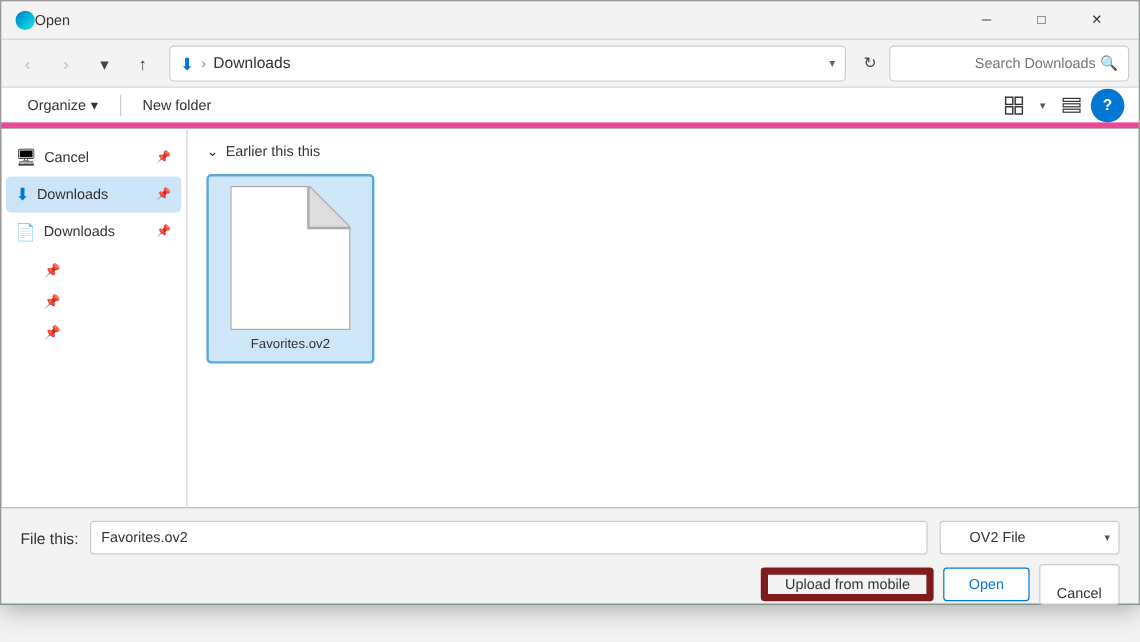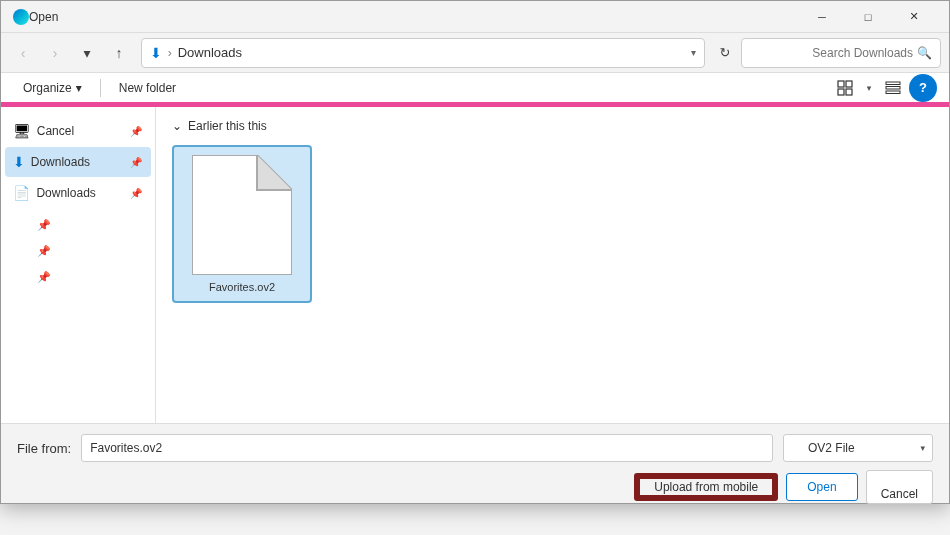--- a/index.html
+++ b/index.html
@@ -374,21 +374,21 @@
           </div>
           <span class="file-name">Favorites.ov2</span>
         </div>
       </div>
     </div>
 
   </div>
 
   <div class="footer">
     <div class="filename-row">
-      <label class="filename-label">File from:</label>
+      <label class="filename-label">File this:</label>
       <input class="filename-input" type="text" value="Favorites.ov2" style="">
       <div class="filetype-wrapper">
         <select class="filetype-select">
           <option>OV2 File</option>
           <option>All Files</option>
         </select>
         <span class="filetype-arrow">▾</span>
       </div>
     </div>
     <div class="action-row">

